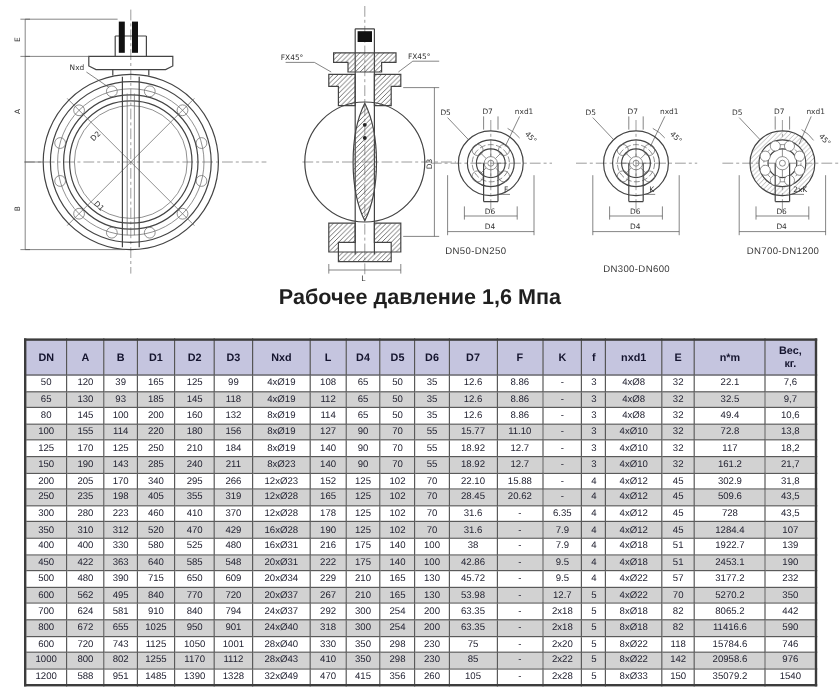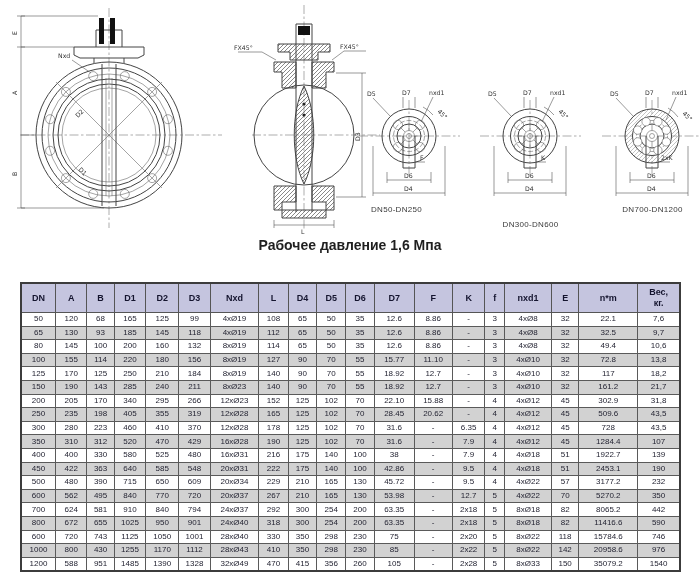--- a/index.html
+++ b/index.html
@@ -3,21 +3,21 @@
 <meta charset="utf-8">
 <style>
   html,body{margin:0;padding:0;background:#ffffff;}
   .sheet{position:relative;width:700px;height:583px;background:#ffffff;
          font-family:"Liberation Sans",sans-serif;color:#1a1a1a;overflow:hidden;}
   .drawings{position:absolute;left:0;top:0;width:700px;height:232px;}
   .dwg{position:absolute;}
   .dwg svg{display:block;}
   .flange-caption{position:absolute;width:105px;text-align:center;font-size:8px;color:#3a3a3a;letter-spacing:.3px;}
   .page-title{position:absolute;left:0;top:237px;width:700px;text-align:center;
-              font-size:14px;font-weight:bold;color:#1f1f1f;}
+              font-size:18px;font-weight:bold;color:#1f1f1f;}
   .spec-table{position:absolute;left:20px;top:282px;width:661px;border-collapse:collapse;
               table-layout:fixed;font-size:8px;border-radius:24px;}
   .spec-table th{background:#c5c5df;font-size:9px;font-weight:bold;color:#14142e;
                  border:1px solid #555;height:28px;padding:0;white-space:pre-line;line-height:11px;}
   .spec-table td{border:1px solid #5a5a5a;text-align:center;height:12.6px;padding:0;
                  color:#242433;background:#ffffff;line-height:12px;overflow:hidden;}
   .spec-table tr.alt td{background:#d2d2d2;}
   .spec-table{border:2px solid #3c3c3c;}
   
   .spec-table col:nth-child(1){width:5.4%}  .spec-table col:nth-child(2){width:4.9%}
@@ -368,21 +368,21 @@
           <th>E</th>
           <th>n*m</th>
           <th>Вес,
 кг.</th>
         </tr>
     </thead>
     <tbody id="tbl-body">
         <tr>
           <td>50</td>
           <td>120</td>
-          <td>68</td>
+          <td>39</td>
           <td>165</td>
           <td>125</td>
           <td>99</td>
           <td>4xØ19</td>
           <td>108</td>
           <td>65</td>
           <td>50</td>
           <td>35</td>
           <td>12.6</td>
           <td>8.86</td>
@@ -725,21 +725,21 @@
           <td>2x20</td>
           <td>5</td>
           <td>8xØ22</td>
           <td>118</td>
           <td>15784.6</td>
           <td>746</td>
         </tr>
         <tr class="alt">
           <td>1000</td>
           <td>800</td>
-          <td>430</td>
+          <td>802</td>
           <td>1255</td>
           <td>1170</td>
           <td>1112</td>
           <td>28xØ43</td>
           <td>410</td>
           <td>350</td>
           <td>298</td>
           <td>230</td>
           <td>85</td>
           <td>-</td>

